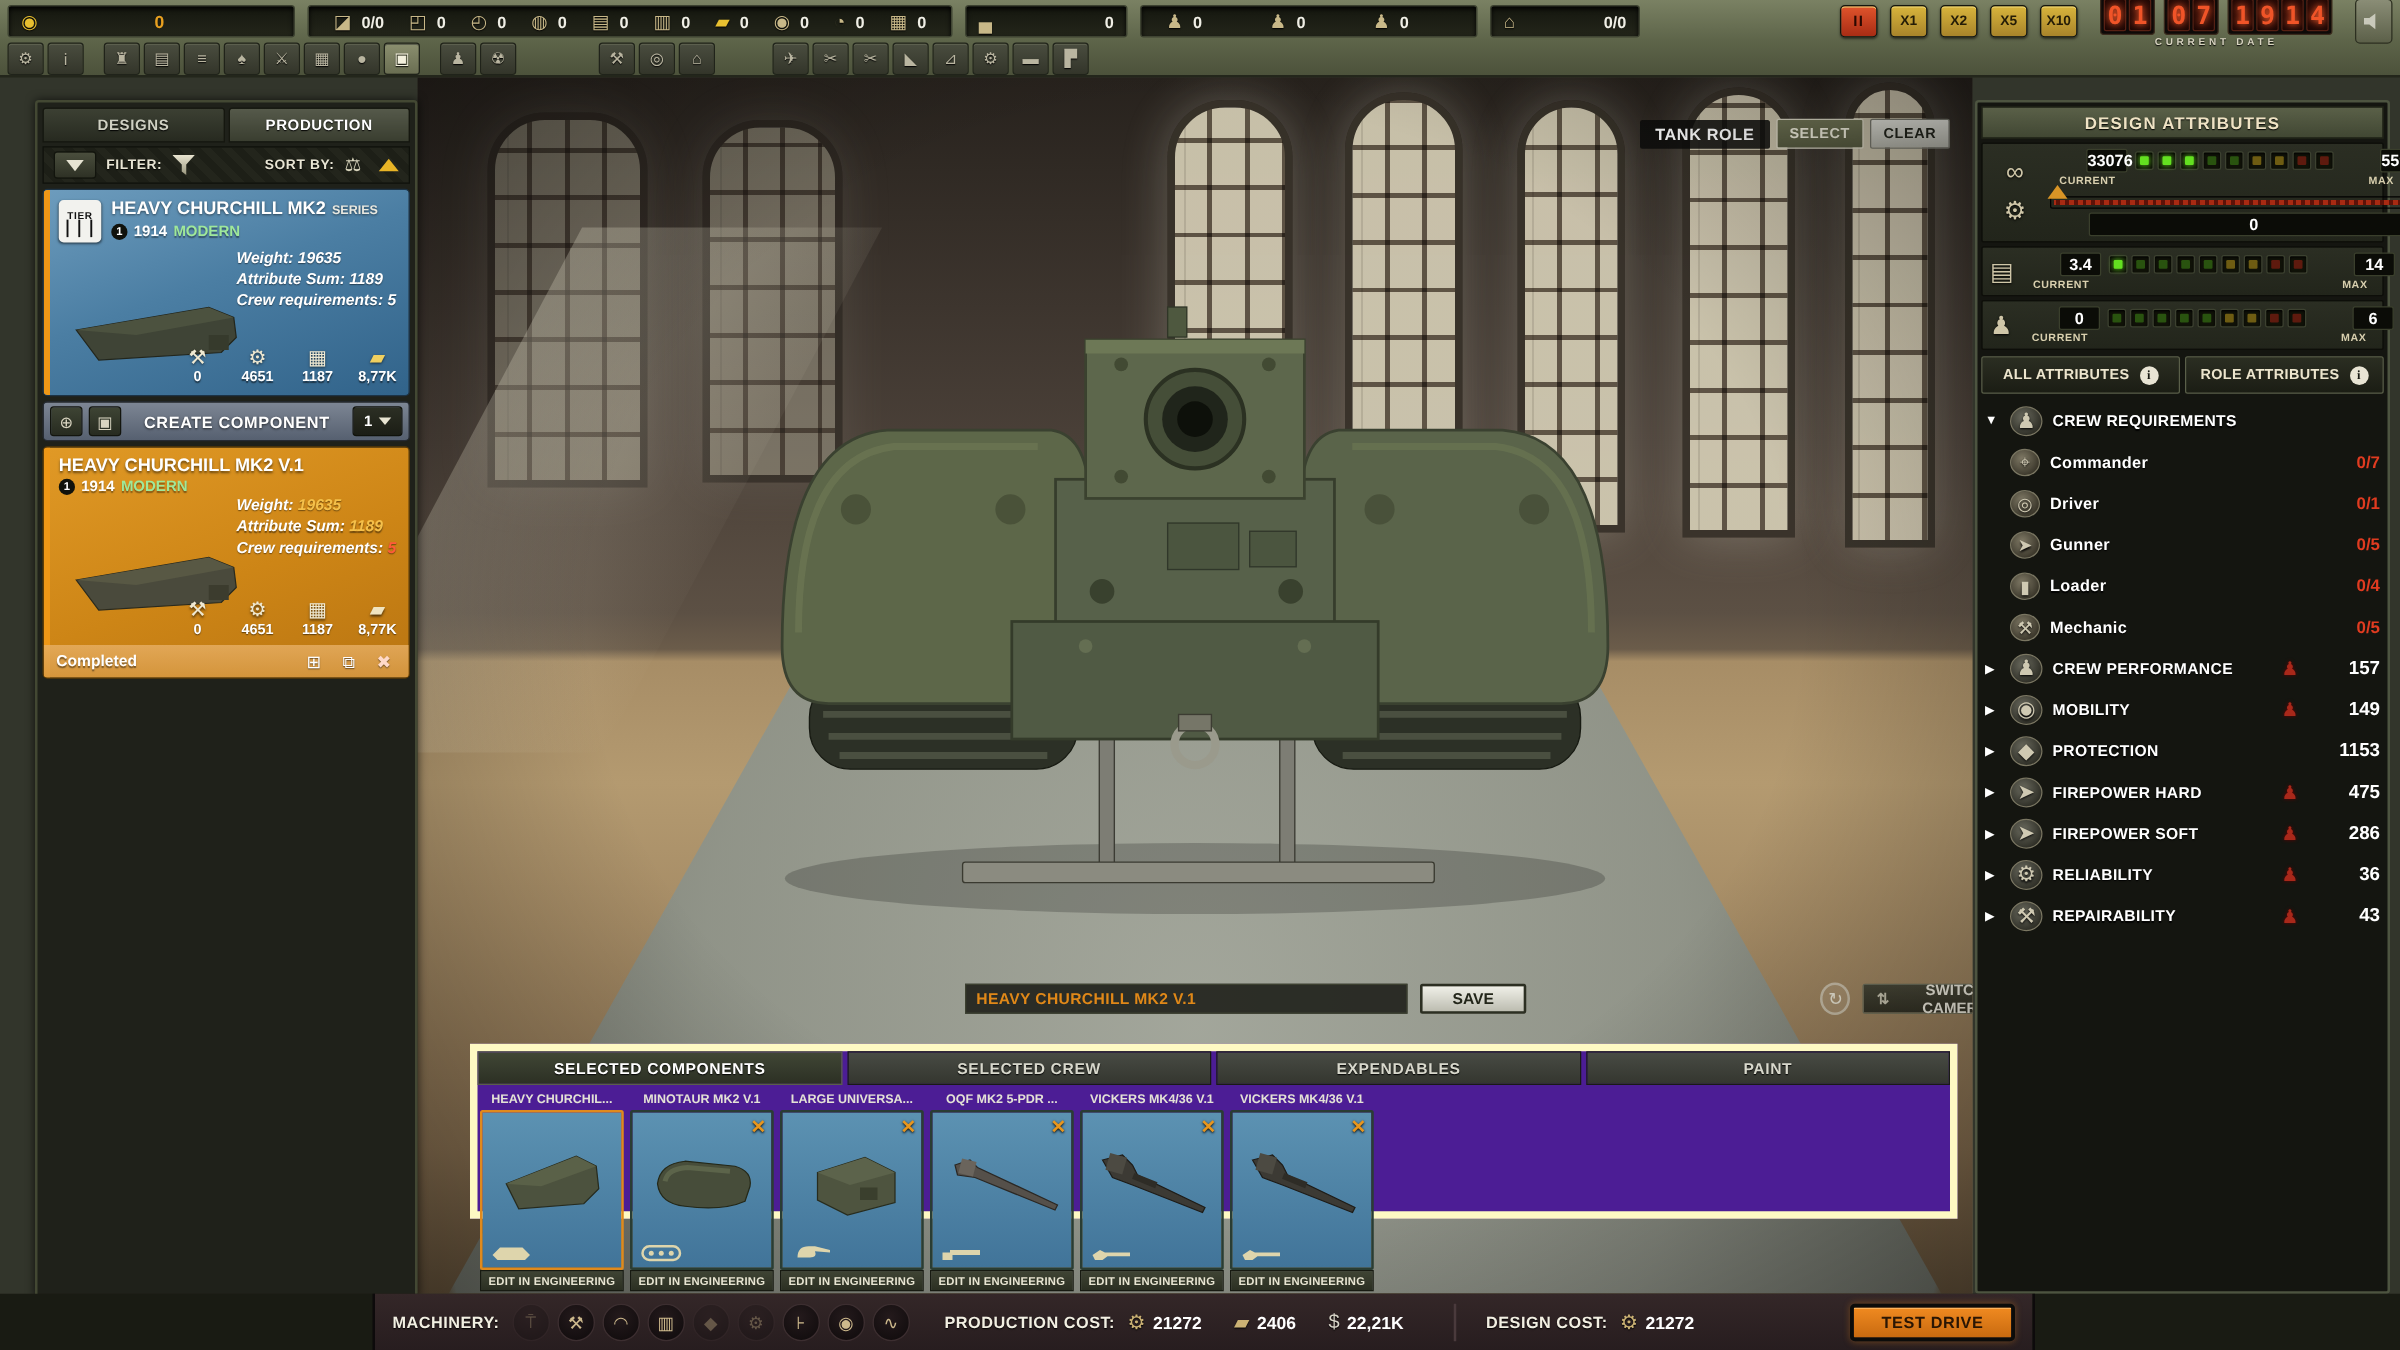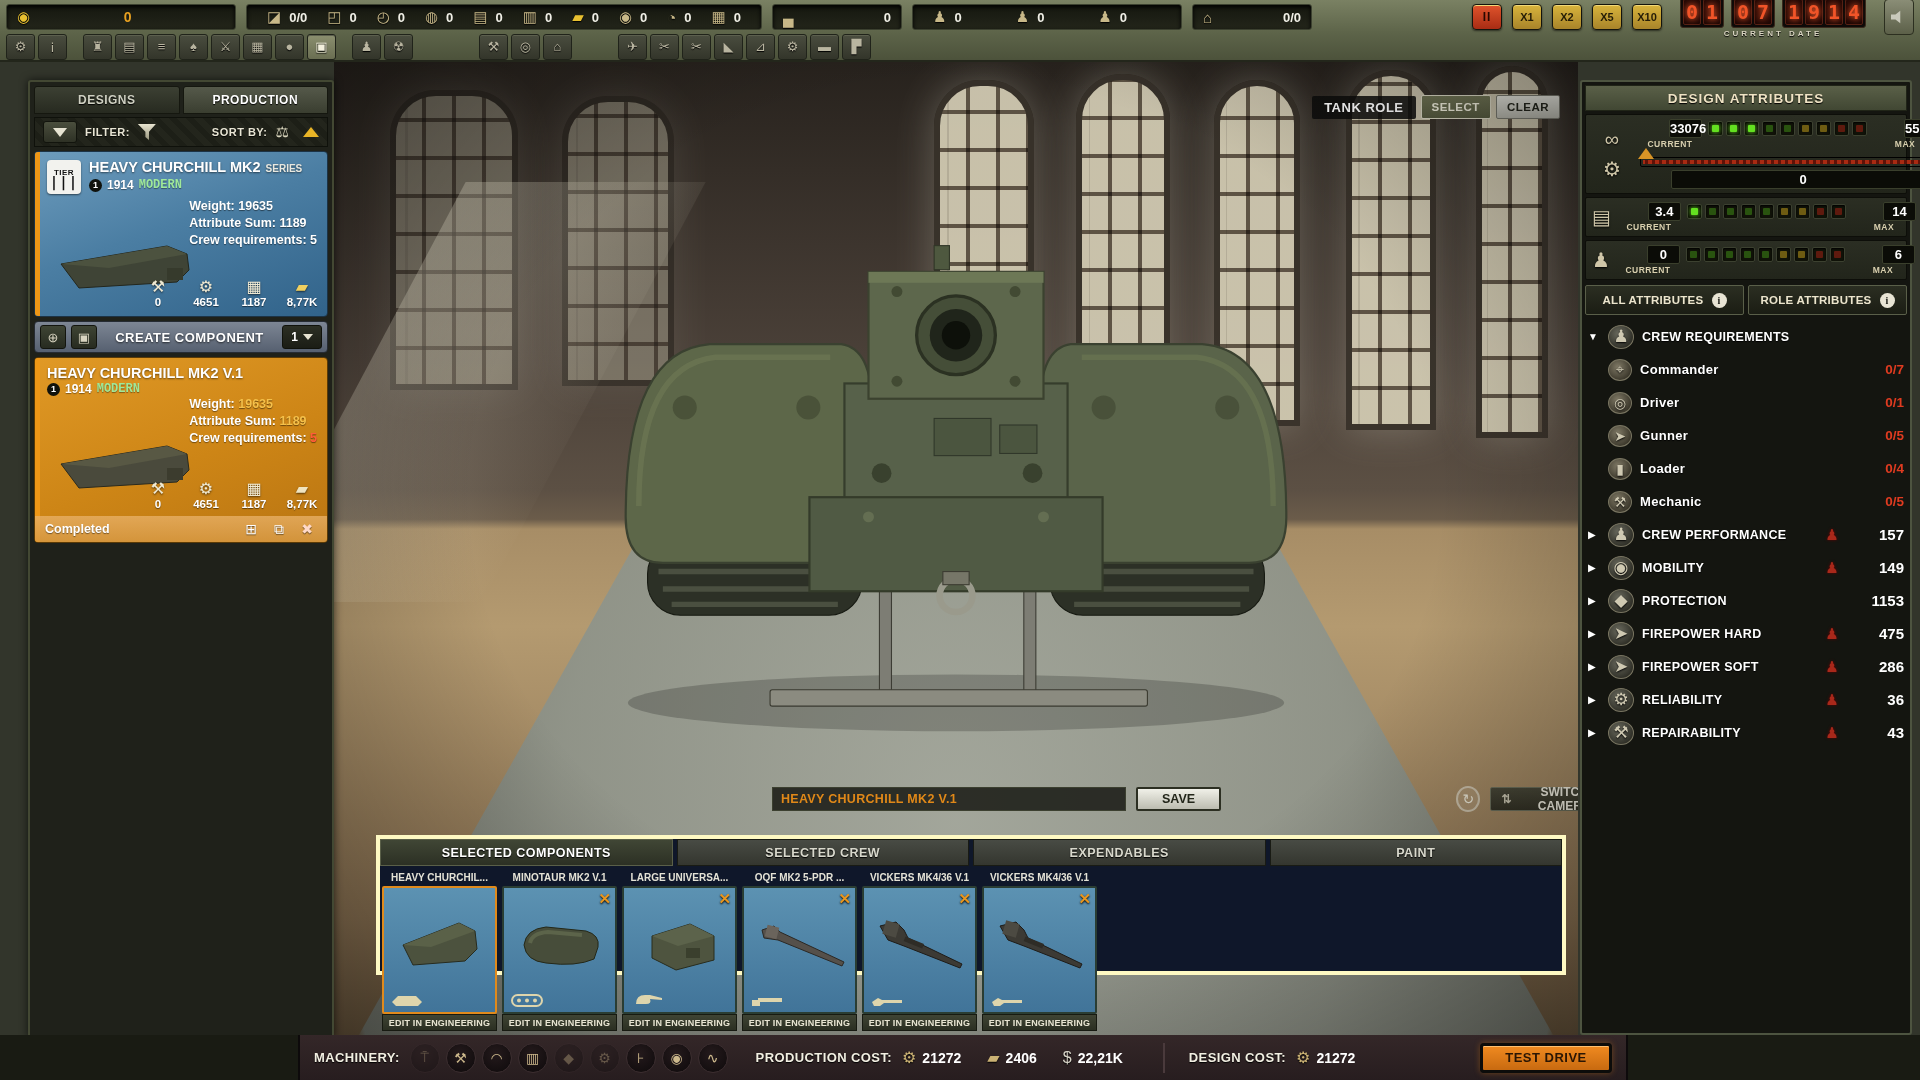--- a/index.html
+++ b/index.html
@@ -72,22 +72,22 @@
   .tier-word { font-size:8px; font-weight:bold; color:#111; letter-spacing:.5px; }
   .tier-bars { font-size:14px; font-weight:bold; color:#111; line-height:10px; letter-spacing:1px; font-family:"DejaVu Sans Mono",monospace;}
   .card-title { position:absolute; left:54px; top:7px; color:#fff; font-size:14.5px; font-weight:bold; text-shadow:0 1px 2px #0008; white-space:nowrap;}
   .card-title.full { left:12px; }
   .series-tag { font-size:10px; font-weight:bold; color:#e8e8e0; margin-left:5px; }
   .year-row { position:absolute; left:54px; top:26px; display:flex; align-items:center; gap:5px; }
   .year-row.full { left:12px; top:24px; }
   .info-dot { width:13px; height:13px; background:#10120c; color:#fff; border-radius:50%;
     font-size:9px; font-weight:bold; display:flex; align-items:center; justify-content:center; }
   .year-txt { color:#fff; font-size:12px; font-weight:bold; text-shadow:0 1px 1px #0006;}
-  .era-txt { color:#9fe89a; font-size:12px; font-weight:bold; text-shadow:0 1px 1px #0006;font-family:Liberation Mono, monospace;}
-  .card-stats { position:absolute; right:10px; top:46px; text-align:left; }
+  .era-txt { color:#9fe89a; font-size:12px; font-weight:bold; text-shadow:0 1px 1px #0006;}
+  .card-stats { position:absolute; right:10px; top:46px; text-align:left;font-style:italic; }
   .cs-line { color:#fff; font-size:12.5px; font-weight:bold; text-shadow:0 1px 1px #0007; line-height:17px; white-space:nowrap;}
   .cs-line .v-orange { color:#f5c04a; }
   .cs-line .v-red { color:#ff5a3a; }
   .mini-stats { position:absolute; right:8px; bottom:8px; display:flex; gap:14px; }
   .ms-item { display:flex; flex-direction:column; align-items:center; width:34px;}
   .ms-glyph { font-size:16px; color:#efe9d2; text-shadow:0 1px 2px #0009; }
   .ms-val { color:#fff; font-size:11.5px; font-weight:bold; text-shadow:0 1px 1px #0008; }
   .tank-thumb { position:absolute; left:14px; bottom:14px; width:150px; height:72px; }
   .card-footer { position:absolute; left:0; bottom:0; width:100%; height:26px;
     background:linear-gradient(#e8b066cc,#d89a44cc); display:flex; align-items:center; padding:0 10px; }
@@ -137,21 +137,21 @@
   .save-btn { width:93px; height:24px; background:linear-gradient(#f0f0e8,#bcbcb0); border:2px solid #2c2f22;
     color:#23261a; font-size:12.5px; font-weight:bold; display:flex; align-items:center; justify-content:center; cursor:pointer; border-radius:2px;}
   .rot-btn { margin-left:225px; width:26px; height:26px; border-radius:50%; background:#d8d4c422; border:2px solid #d8d4c4aa;
     color:#e8e4d4; display:flex; align-items:center; justify-content:center; font-size:14px; cursor:pointer;}
   .cam-btn { height:24px; background:linear-gradient(#3a3d31dd,#23251cdd); border:1px solid #6a6d5a;
     color:#f0ede0; font-size:12px; font-weight:bold; display:flex; align-items:center; gap:6px; padding:0 10px; cursor:pointer; border-radius:2px;}
   .cam-arrows { color:#c8c4b0; font-size:12px; }
 
   
   .bottom-panel { position:absolute; left:376px; top:835px; width:1190px; height:140px;
-    background:#0f172a; border:4px solid #fef9c3; }
+    background:#4c1d95; border:6px solid #fef9c3; }
   .bp-tabs { display:flex; gap:4px; height:27px; }
   .bp-tab { flex:1; display:flex; align-items:center; justify-content:center; color:#d8d8cc;
     font-size:12.5px; font-weight:bold; letter-spacing:.5px; cursor:pointer;
     background:linear-gradient(#484b44,#34362f); border:1px solid #191b14; text-shadow:0 1px 1px #000;}
   .bp-tab.active { background:linear-gradient(#404635,#2c3024); color:#fff; border-color:#5a5f48; }
   .bp-cards { display:flex; gap:5px; padding:2px 2px 0 2px; }
   .bp-card-col { width:115px; }
   .bp-card-label { height:18px; color:#e4e2d6; font-size:10px; font-weight:bold; display:flex; align-items:center; justify-content:center; white-space:nowrap; overflow:hidden;}
   .bp-card-label.dim { color:#8a8c80; }
   .bp-card { position:relative; height:128px; background:linear-gradient(#5c92b2,#417499); border:2px solid #2a3d33; border-radius:2px; }

